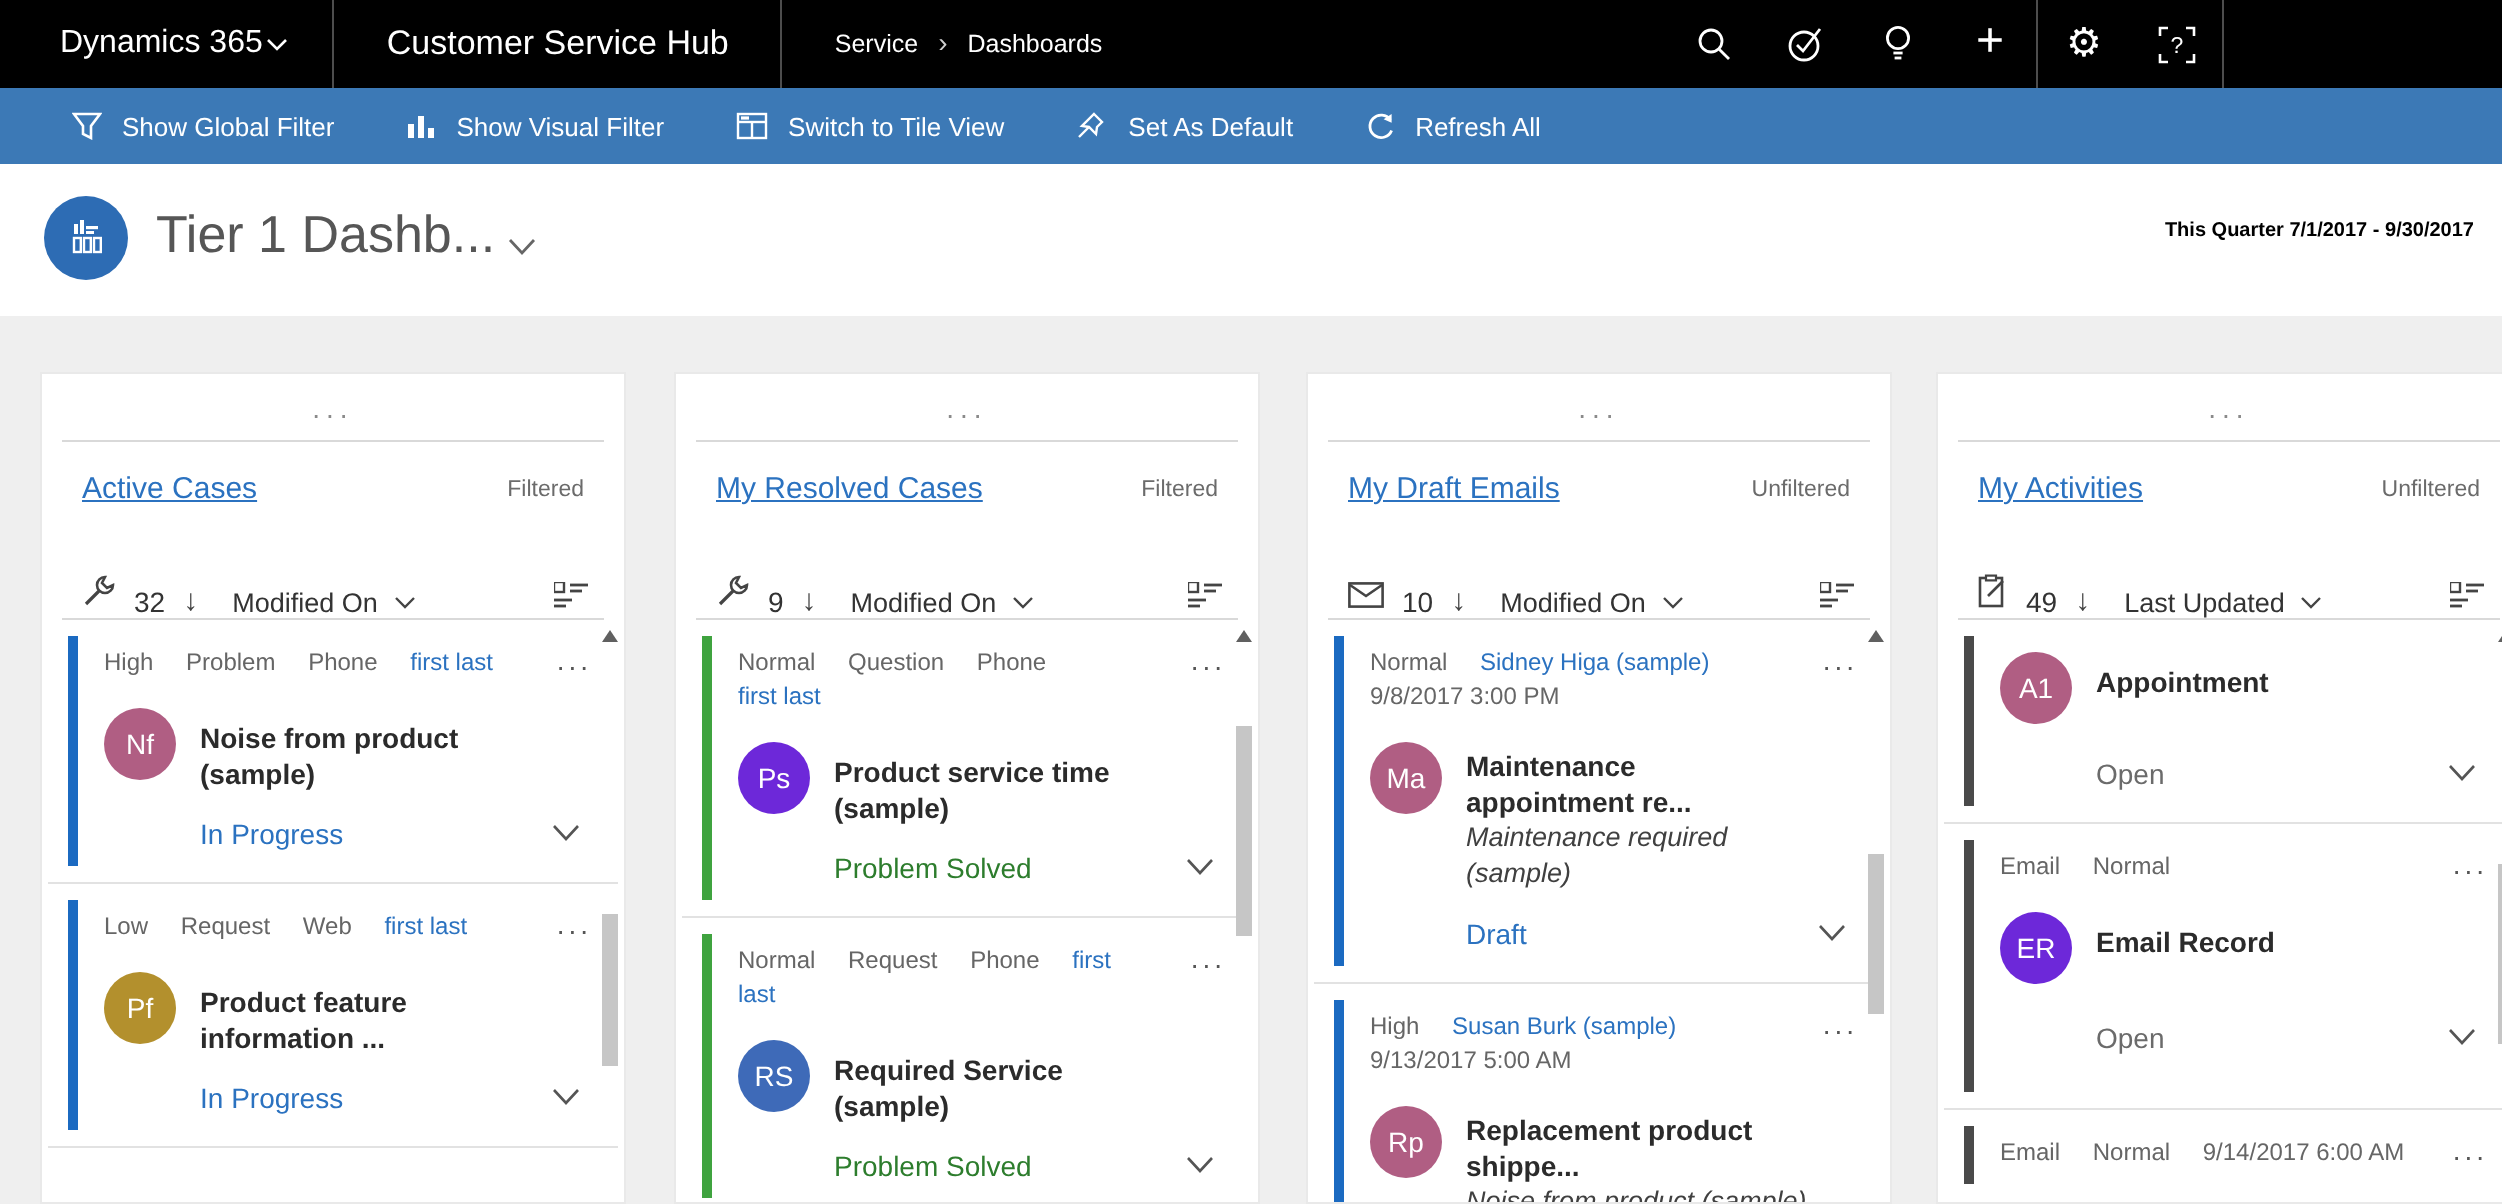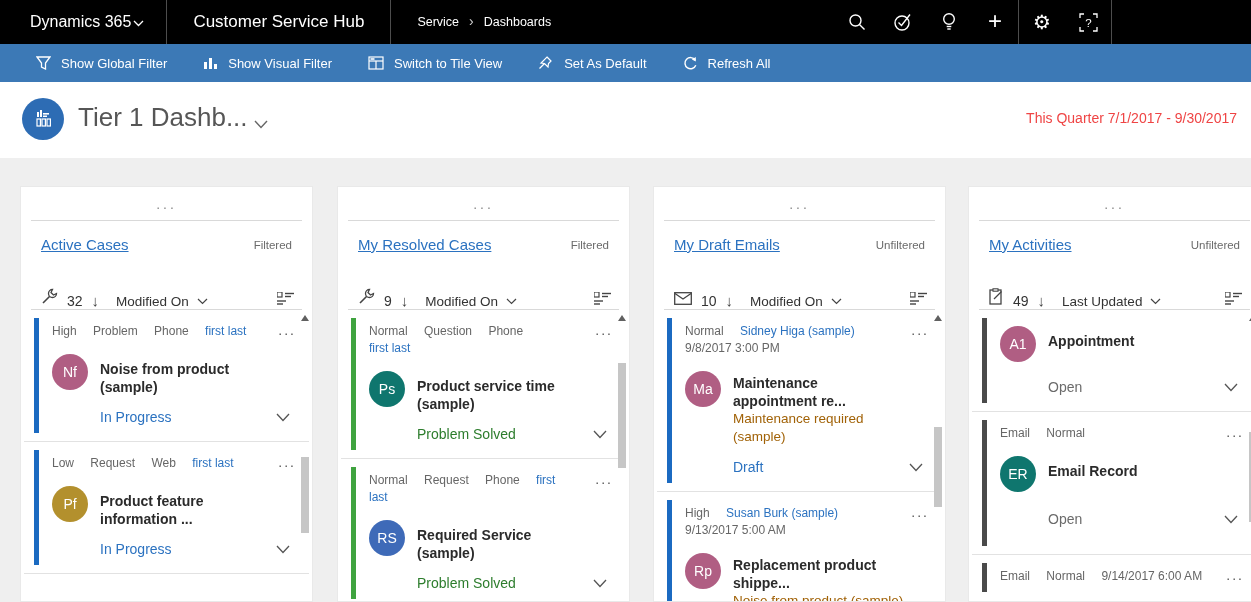--- a/index.html
+++ b/index.html
@@ -30,21 +30,21 @@
     padding:0 18px; height:100%; cursor:pointer; white-space:nowrap; }
   .cmd svg { display:block; }
 
   
   .headband { position:absolute; left:0; top:82px; width:1251px; height:97px; background:#fff; }
   .dash-bubble { position:absolute; left:22px; top:16px; width:42px; height:42px; border-radius:50%;
     background:#2d6cb4; display:flex; align-items:center; justify-content:center; }
   .page-title { position:absolute; left:78px; top:20px; font-size:26px; font-weight:300; color:#565656;
     cursor:pointer; }
   .title-chev { position:absolute; left:254px; top:33px; cursor:pointer; }
-  .date-range { position:absolute; right:14px; top:28px; font-size:14px; color:#ef4444; }
+  .date-range { position:absolute; right:14px; top:28px; font-size:10px; color:#000000;font-weight:bold; }
 
   
   .canvas { position:absolute; left:0; top:158px; width:1251px; height:444px; background:#efefef; }
   .column { position:absolute; top:28px; width:293px; height:416px; background:#fff;
     border:1px solid #e9e9e9; overflow:hidden; }
   .col-0{left:20px;} .col-1{left:337px;} .col-2{left:653px;} .col-3{left:968px;}
 
   .col-more { height:33px; display:flex; align-items:center; justify-content:center;
     color:#8a8a8a; font-size:14px; letter-spacing:3px; cursor:pointer; }
   .divider { height:1px; background:#d9d9d9; margin:0 10px; }
@@ -69,25 +69,25 @@
   .tagrow .tag { margin-right:13px; }
   .taglink { color:#2b72c0; cursor:pointer; margin-right:13px; }
   .tagdate { display:block; }
   .block-link { display:block; }
   .card-more { position:absolute; right:16px; top:13px; color:#555; font-size:14px;
     letter-spacing:2px; cursor:pointer; line-height:14px; }
   .bodyrow { display:flex; align-items:flex-start; gap:12px; }
   .avatar { width:36px; height:36px; border-radius:50%; color:#fff; font-size:14px;
     display:flex; align-items:center; justify-content:center; flex:none; cursor:pointer; }
   .av-mauve{background:#b05e83;} .av-gold{background:#b3902d;}
-  .av-purple{background:#0f766e;} .av-blue{background:#3e6ab8;}
+  .av-purple{background:#6d28d9;} .av-blue{background:#3e6ab8;}
   .titleblock { padding-top:3px; }
   .card-title { font-size:14px; font-weight:700; color:#2b2b2b; line-height:18px; padding-top:6px; }
   .titleblock .card-title { padding-top:0; }
-  .card-subtitle { font-size:13.5px; color:#a16207; line-height:18px; cursor:pointer; }
+  .card-subtitle { font-size:13.5px; color:#404040; line-height:18px; cursor:pointer;font-style:italic; }
   .statusrow { margin-top:12px; margin-left:48px; display:flex; align-items:center;
     justify-content:space-between; }
   .status { font-size:14px; }
   .status-blue{color:#2b72c0;} .status-green{color:#2d7d2d;} .status-gray{color:#6b6b6b;}
   .status-chev { cursor:pointer; margin-right:-18px; }
   .card-divider { height:1px; background:#e2e2e2; margin:0 3px; }
   .card-partial { height:14px; padding:0; }
   .pb-lg { padding-bottom:26px; }
 
   

